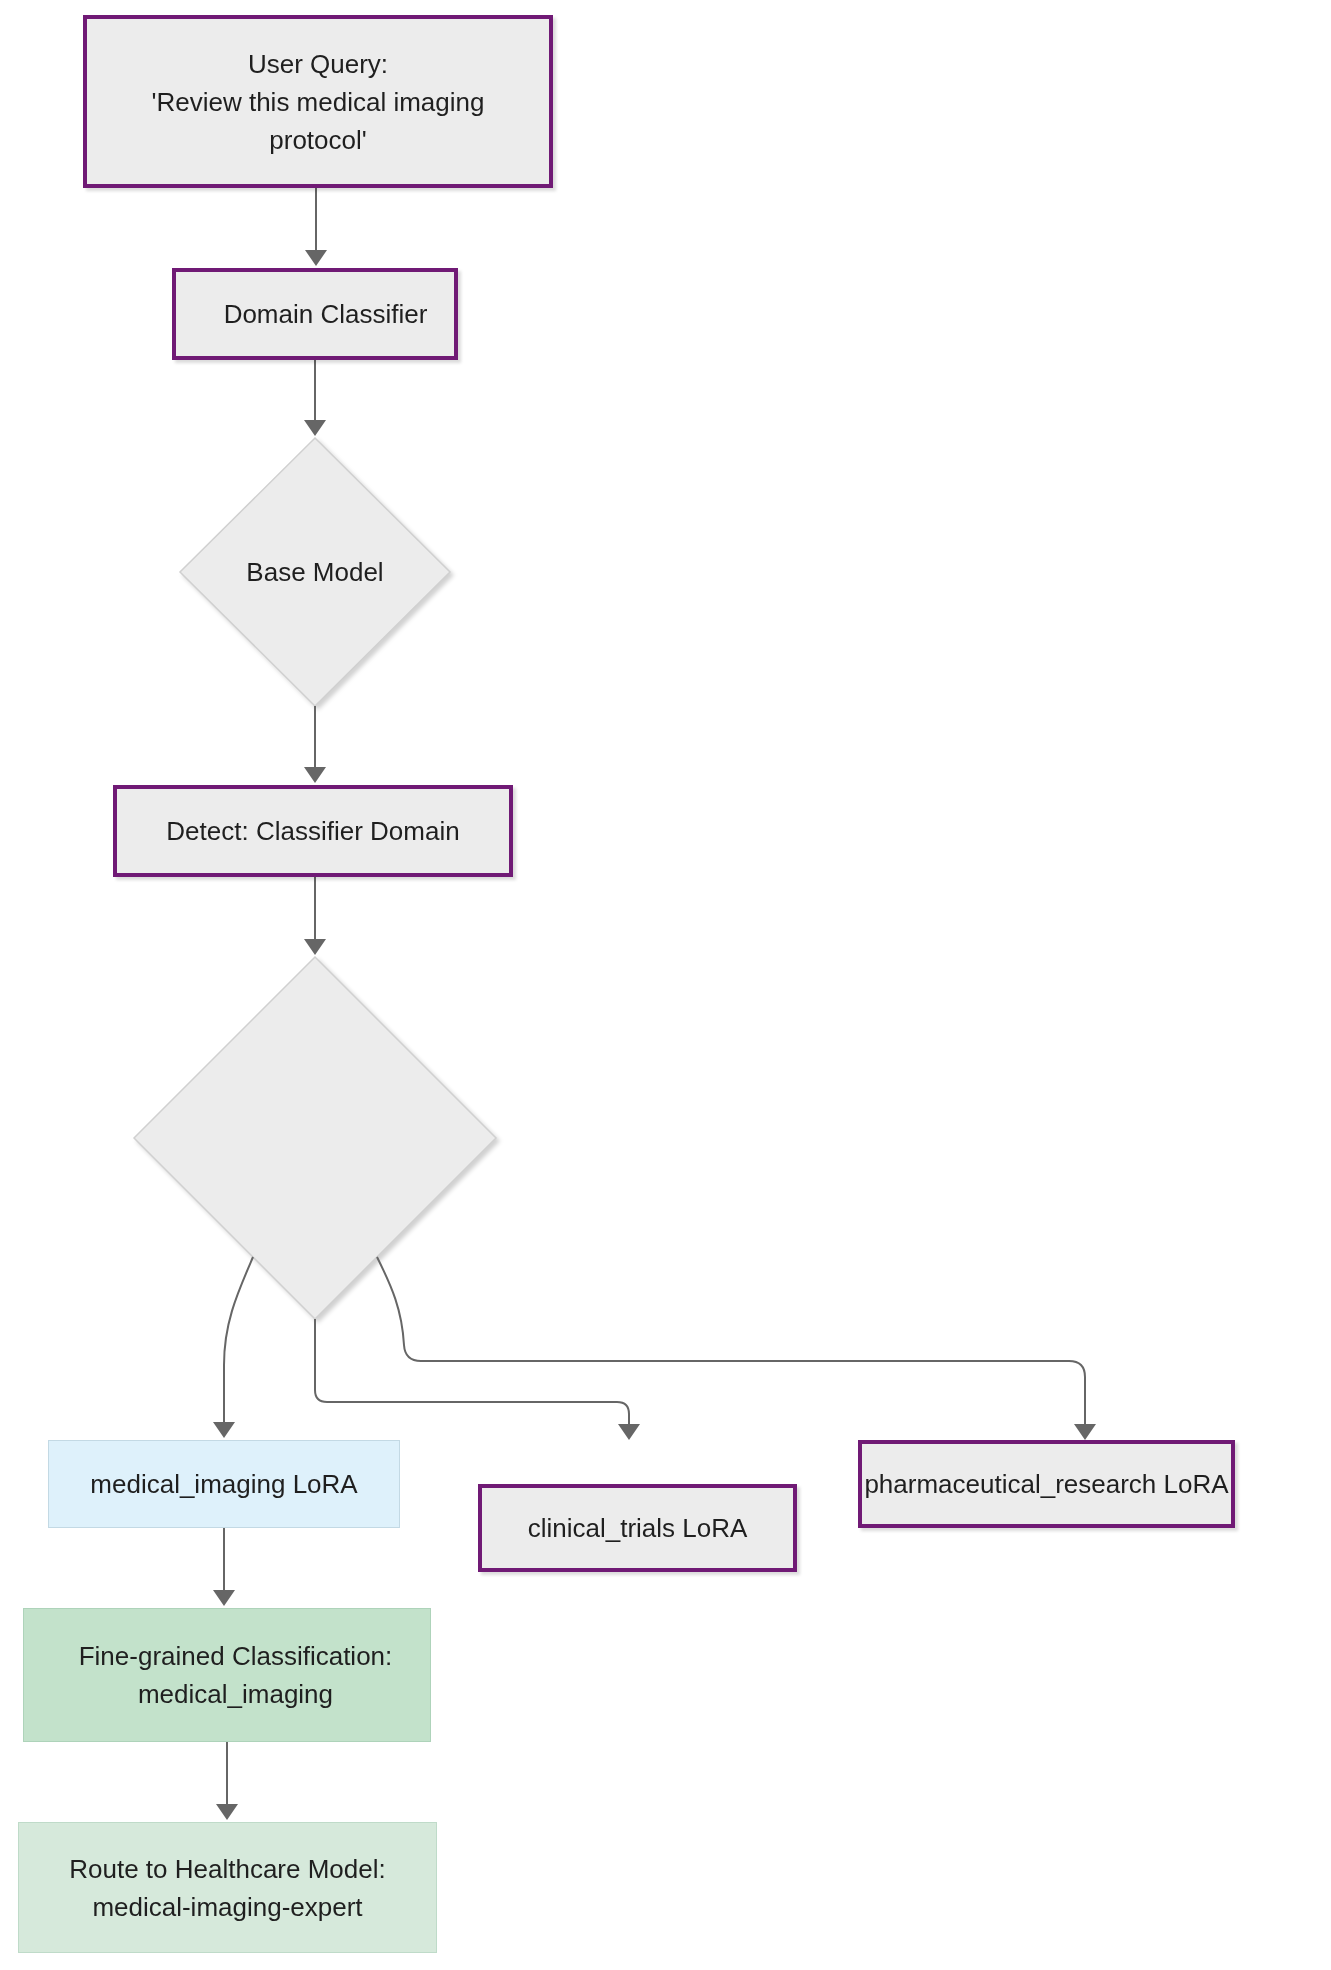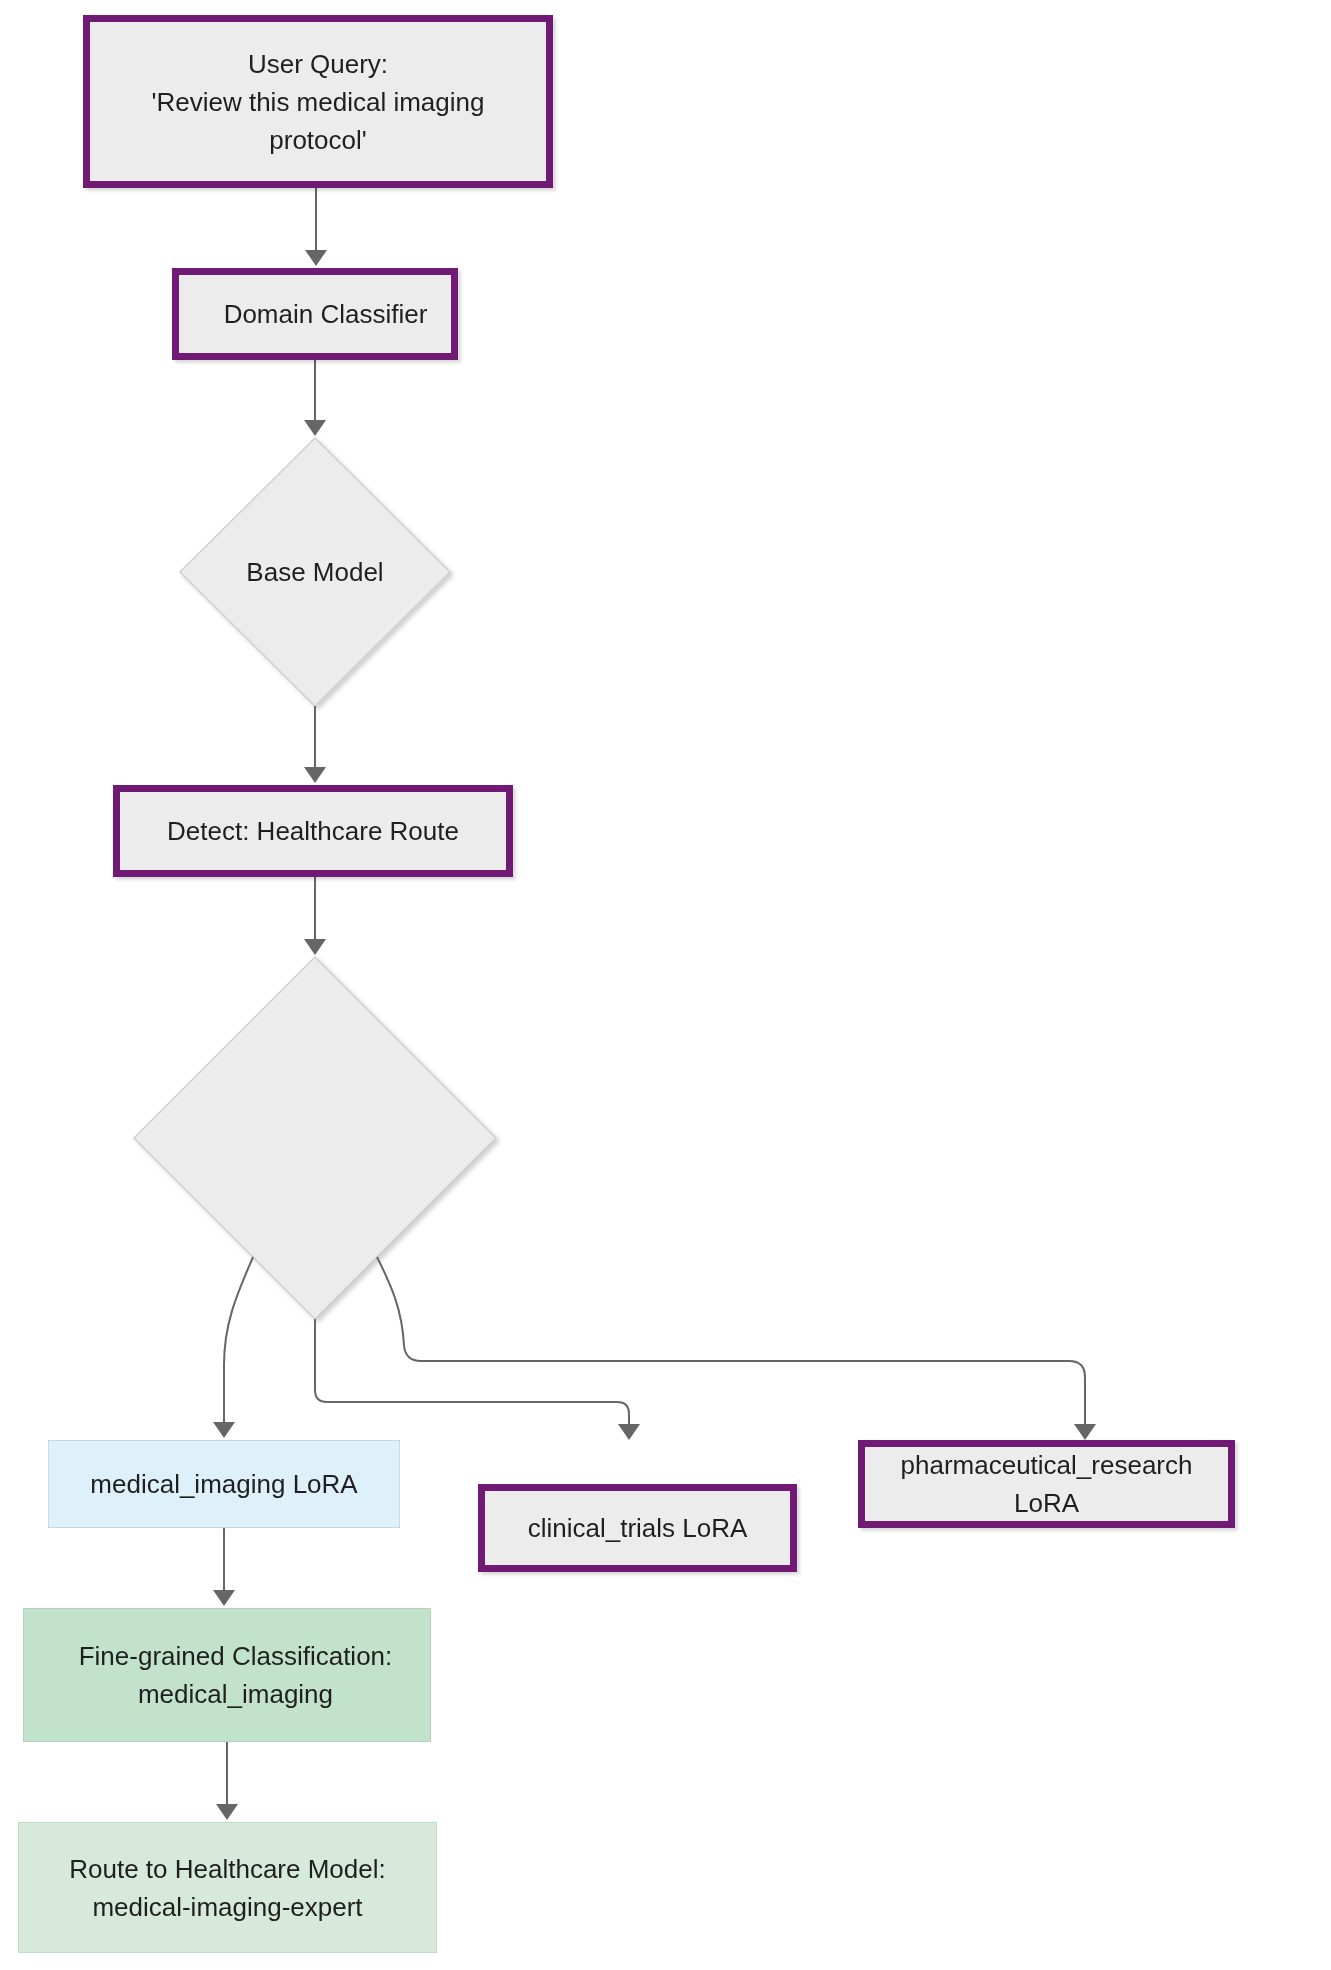--- a/index.html
+++ b/index.html
@@ -46,21 +46,21 @@
     flex-direction: column;
     align-items: center;
     justify-content: center;
     text-align: center;
     font-size: 26px;
     line-height: 38px;
     box-sizing: border-box;
   }
   .node.rect {
     background: #ececec;
-    border: 7px solid #701a75;
+    border: 4px solid #701a75;
     box-shadow: 3px 3px 3px rgba(0,0,0,0.14);
   }
   .node.blue {
     background: #def1fb;
     border: 1px solid #c3d9e4;
     align-items: center;
   }
   .node.green-dark {
     background: #c3e2cb;
     border: 1px solid #aed3ba;
@@ -131,21 +131,21 @@
 
   <div class="node rect" style="left:172px; top:268px; width:286px; height:92px;padding-left:21px;">
     <span class="line">Domain Classifier</span>
   </div>
 
   <div class="diamond-label" style="left:180px; top:552px; width:270px; height:40px;">
     <span>Base Model</span>
   </div>
 
   <div class="node rect" style="left:113px; top:785px; width:400px; height:92px;">
-    <span class="line">Detect: Healthcare Route</span>
+    <span class="line">Detect: Classifier Domain</span>
   </div>
 
 
   <div class="node blue" style="left:48px; top:1440px; width:352px; height:88px;">
     <span class="line">medical_imaging LoRA</span>
   </div>
 
   <div class="node rect" style="left:478px; top:1484px; width:319px; height:88px;">
     <span class="line">clinical_trials LoRA</span>
   </div>

